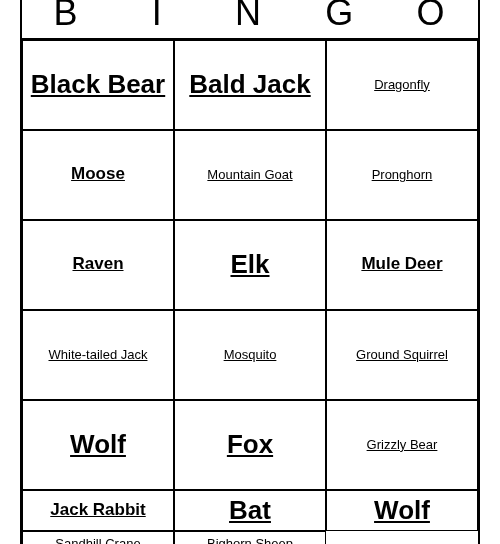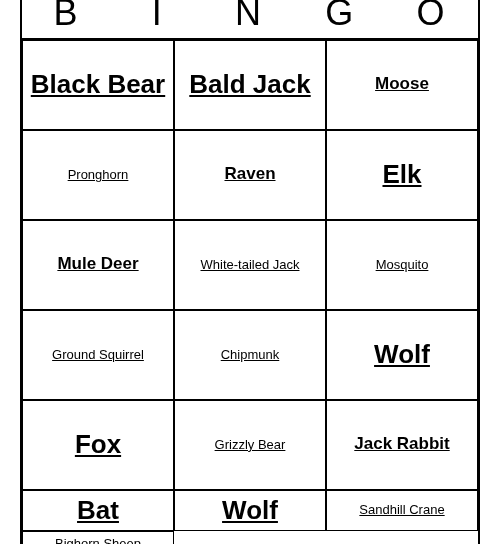--- a/index.html
+++ b/index.html
@@ -77,29 +77,30 @@
   <div class="bingo-header">
   <div class="bingo-header-cell">B</div>
       <div class="bingo-header-cell">I</div>
       <div class="bingo-header-cell">N</div>
       <div class="bingo-header-cell">G</div>
       <div class="bingo-header-cell">O</div>
     </div>
   <div class="bingo-grid">
   <div class="bingo-cell large">Black Bear</div>
       <div class="bingo-cell large">Bald Jack</div>
+      <div class="bingo-cell small">Dragonfly</div>
       <div class="bingo-cell medium">Moose</div>
+      <div class="bingo-cell small">Mountain Goat</div>
       <div class="bingo-cell small">Pronghorn</div>
       <div class="bingo-cell medium">Raven</div>
       <div class="bingo-cell large">Elk</div>
       <div class="bingo-cell medium">Mule Deer</div>
       <div class="bingo-cell small">White-tailed Jack</div>
       <div class="bingo-cell small">Mosquito</div>
       <div class="bingo-cell small">Ground Squirrel</div>
-      <div class="bingo-cell small">Chipmunk</div>
       <div class="bingo-cell large">Wolf</div>
       <div class="bingo-cell large">Fox</div>
       <div class="bingo-cell small">Grizzly Bear</div>
       <div class="bingo-cell medium">Jack Rabbit</div>
       <div class="bingo-cell large">Bat</div>
       <div class="bingo-cell large">Wolf</div>
       <div class="bingo-cell small">Sandhill Crane</div>
       <div class="bingo-cell small">Bighorn Sheep</div>
     </div>
 </div>

